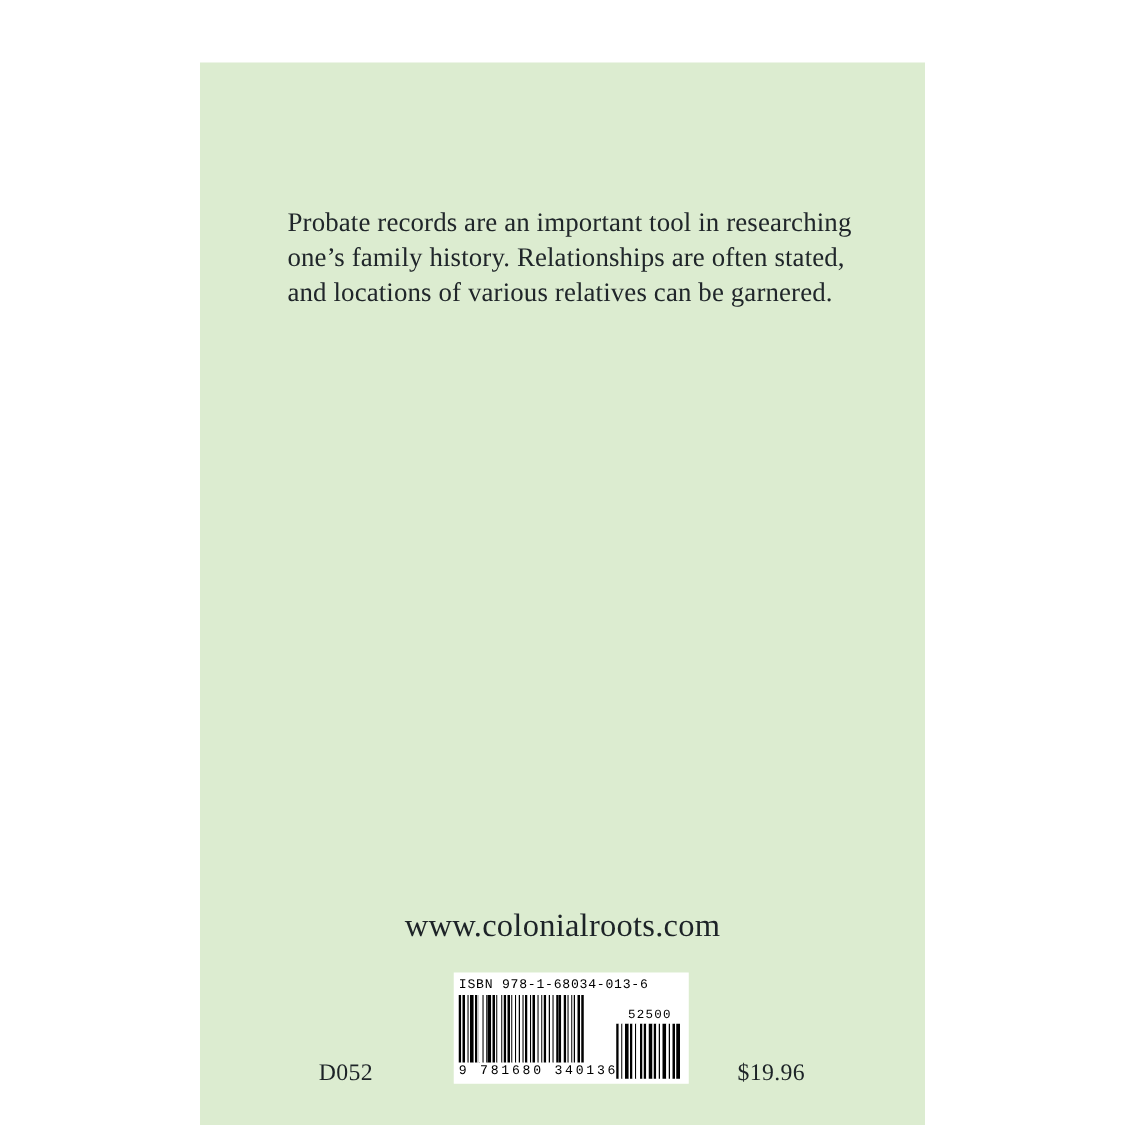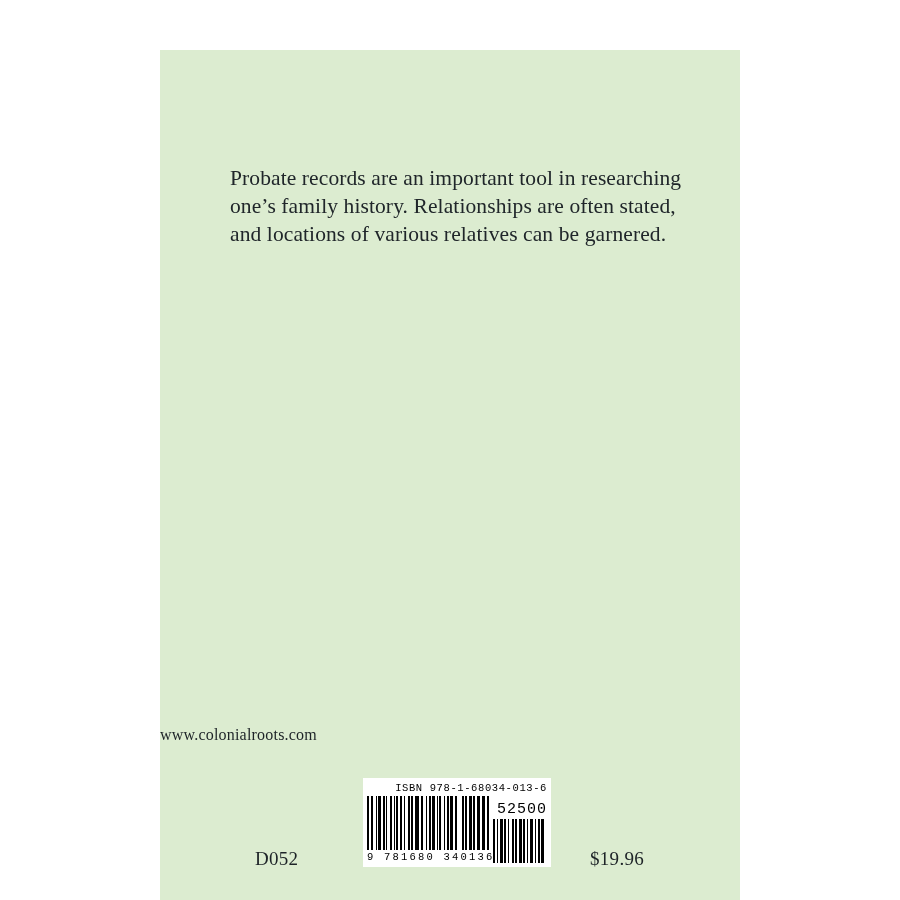--- a/index.html
+++ b/index.html
@@ -42,58 +42,59 @@
     margin: 0 0 18px 0;
   }
   .blurb p:last-child {
     margin-bottom: 0;
   }
   .website {
     position: absolute;
     left: 0;
     top: 676px;
     width: 580px;
-    font-size: 16px;
+    text-align: center;
+    font-size: 26px;
     color: #1d2327;
     letter-spacing: 0.2px;
   }
   .barcode-block {
     position: absolute;
     left: 203px;
     top: 728px;
     width: 188px;
     background: #ffffff;
     padding: 3px 4px 4px 4px;
     box-sizing: border-box;
   }
   .isbn-text {
     font-family: "Liberation Mono", monospace;
     font-size: 10.5px;
     color: #000000;
-    text-align: right;
+    text-align: left;
     letter-spacing: 0.6px;
     margin: 1px 0 2px 0;
     white-space: nowrap;
   }
   .bars-row {
     display: flex;
     align-items: flex-end;
     justify-content: space-between;
   }
   .ean-group {
-    width: 122px;
+    width: 100px;
   }
   .addon-group {
     width: 54px;
   }
   .addon-digits {
     font-family: "Liberation Mono", monospace;
-    font-size: 15px;
+    font-size: 10px;
     color: #000;
-    text-align: right;
+    text-align: center;
     letter-spacing: 1px;
     margin-bottom: 1px;
   }
   .bars {
     display: flex;
     align-items: flex-end;
     height: 54px;
     gap: 0;
   }
   .bars.addon {

